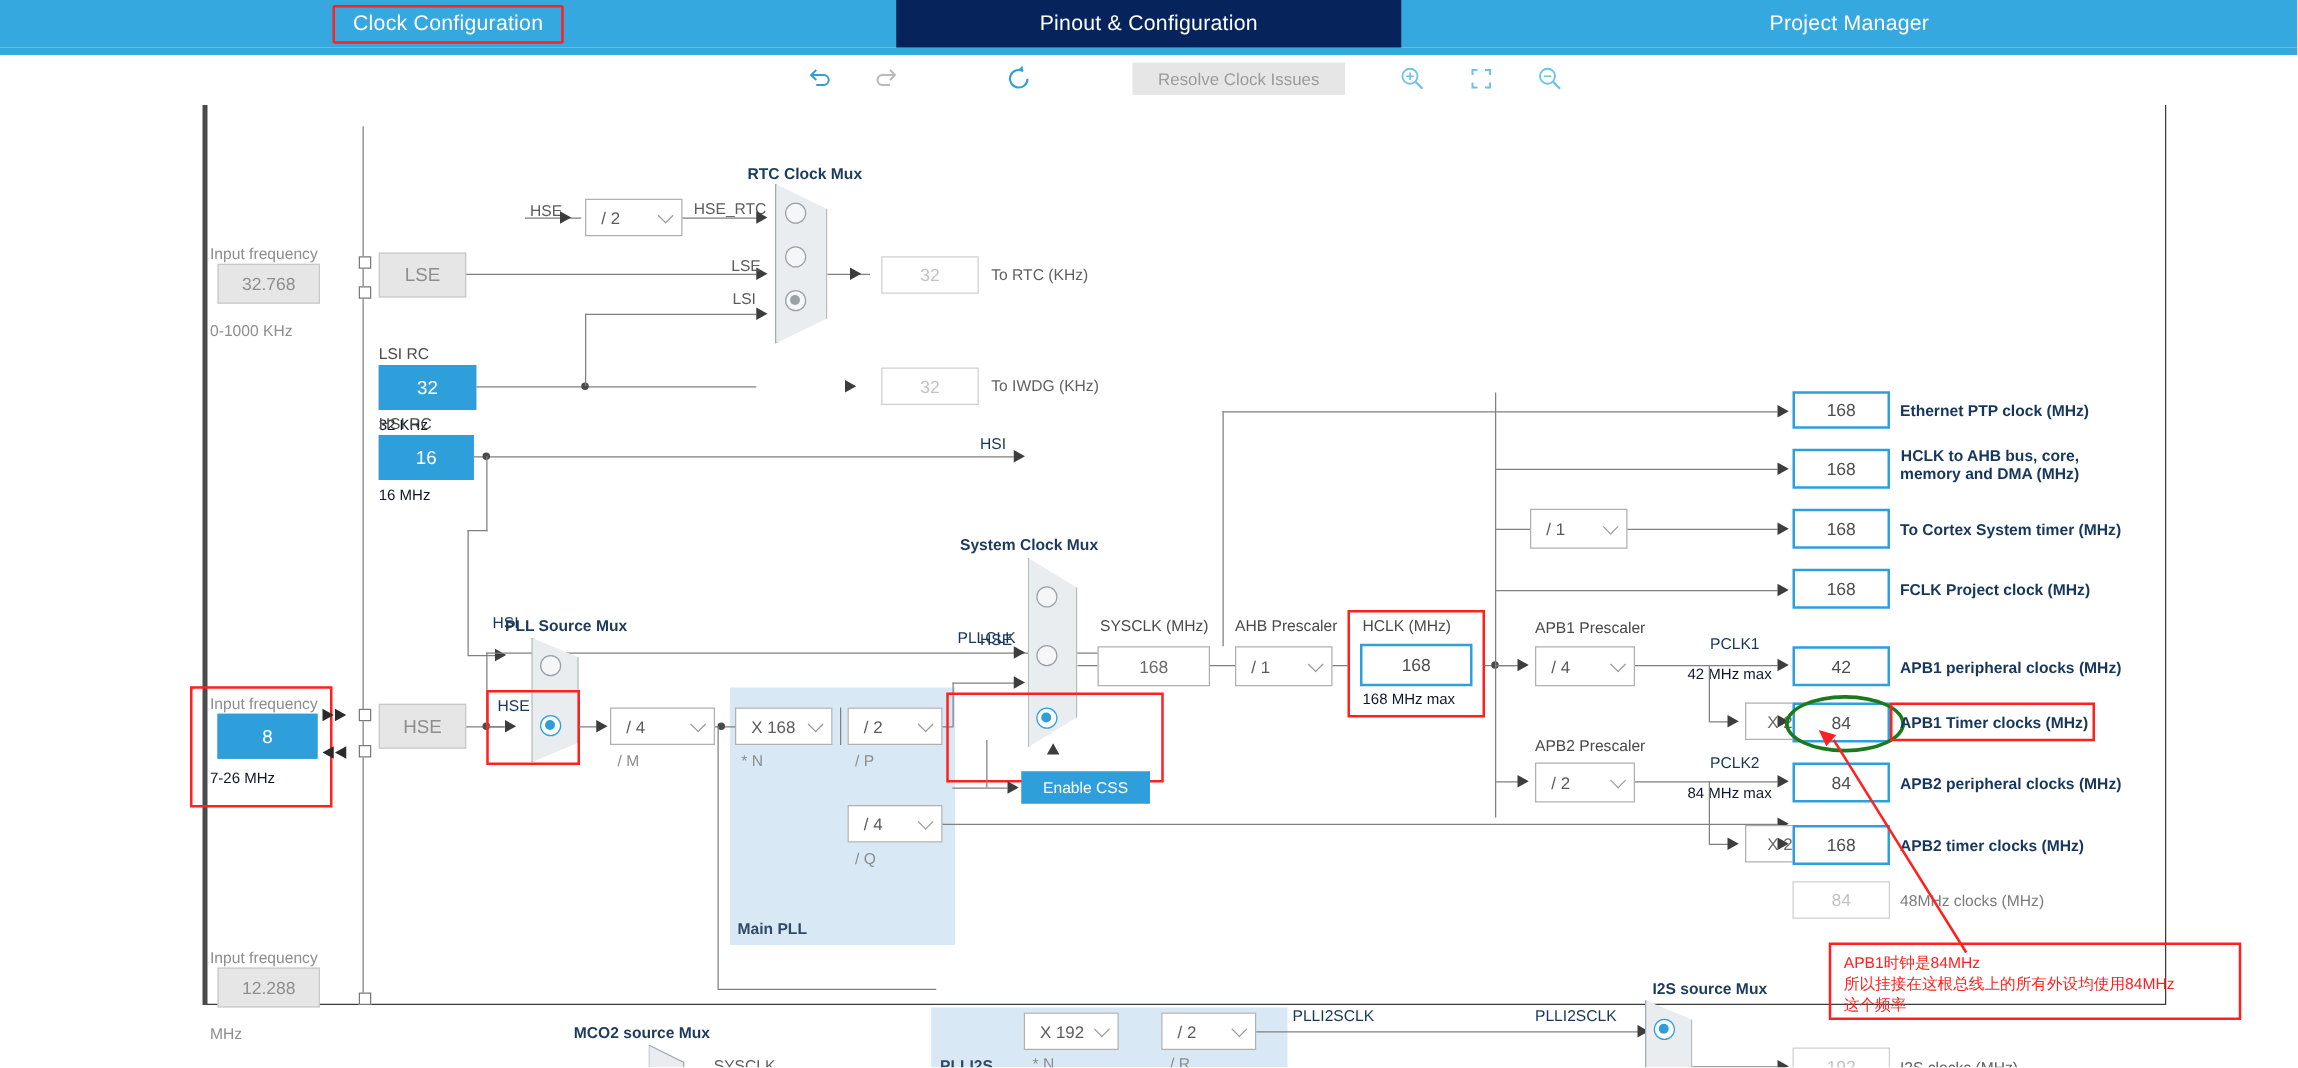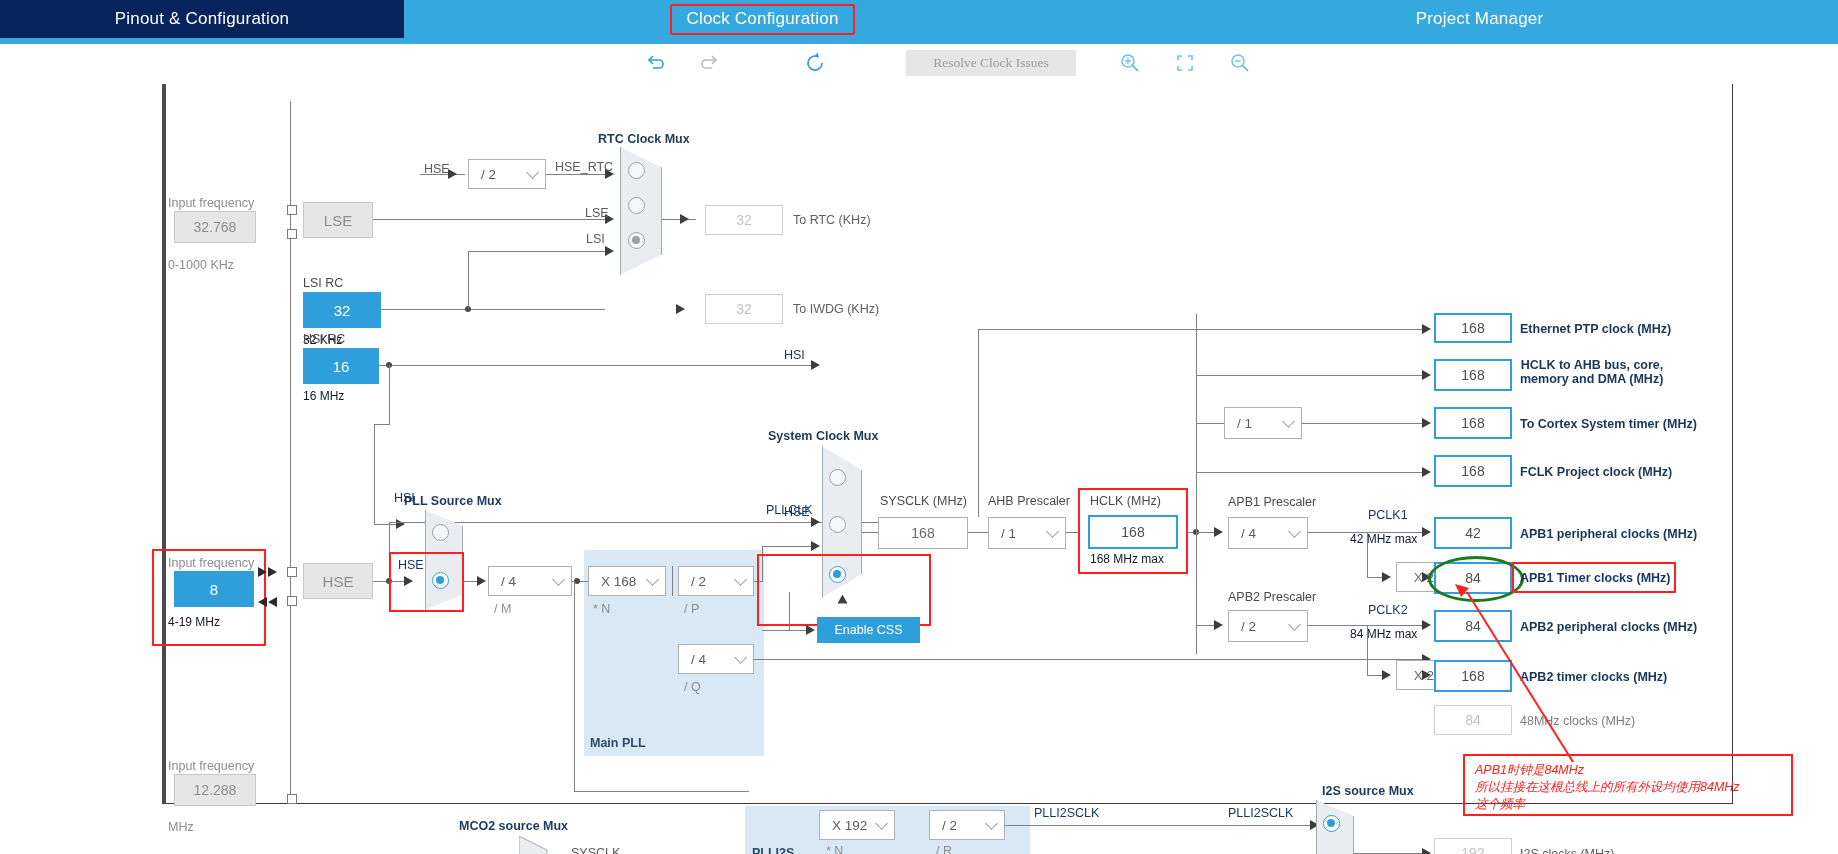--- a/index.html
+++ b/index.html
@@ -61,21 +61,21 @@
   #btn-resolve {
     position: absolute;
     left: 906px; top: 6px;
     width: 170px; height: 26px;
     background: #e6e6e6;
     color: #9b9b9b;
     font-size: 13.5px;
     display: flex; align-items: center; justify-content: center;
     border: none;
     cursor: default;
-    font-family: Liberation Serif, serif;
+    font-family: Liberation Sans, sans-serif;
   }
 
   
   #canvas {
     position: absolute;
     left: 0; top: 84px;
     width: 1838px; height: 770px;
     background: #ffffff;
     overflow: hidden;
   }
@@ -267,25 +267,25 @@
     border: none;
     font-family: "Liberation Sans", sans-serif;
   }
 
   .clickthru { pointer-events: none; }
 </style>
 </head>
 <body>
 
 <div id="tabbar">
+  <div class="tab sel-box">
+    <span class="tab-inner">Clock Configuration</span>
+  </div>
   <div class="tab dark">
     <span class="tab-inner">Pinout &amp; Configuration</span>
-  </div>
-  <div class="tab sel-box">
-    <span class="tab-inner">Clock Configuration</span>
   </div>
   <div class="tab">
     <span class="tab-inner">Project Manager</span>
   </div>
 </div>
 <div id="tabstrip-bottom"></div>
 
 <div id="toolbar">
   <div class="tb-icon" style="left:640px;">
     <svg width="22" height="22" viewBox="0 0 22 22">
@@ -395,21 +395,21 @@
 
   <div class="wire v clickthru" style="left:389px; top:281px; height:60px;"></div>
   <div class="wire h clickthru" style="left:374px; top:340px; width:16px;"></div>
   <div class="wire v clickthru" style="left:374px; top:340px; height:100px;"></div>
   <div class="wire h clickthru" style="left:374px; top:440px; width:24px;"></div>
   <div class="arrow clickthru" style="left:396px; top:435px;"></div>
 
   <div class="redrect" style="left:152px; top:465px; width:114px; height:97px;"></div>
   <div class="lbl grey" style="left:168px; top:472px;">Input frequency</div>
   <div class="vbox bluefill" style="left:174px; top:487px; width:80px; height:36px; font-size:15px;">8</div>
-  <div class="lbl blue" style="left:168px; top:531px;">4-19 MHz</div>
+  <div class="lbl blue" style="left:168px; top:531px;">7-26 MHz</div>
 
   <div class="pinsq clickthru" style="left:287px; top:483px;"></div>
   <div class="pinsq clickthru" style="left:287px; top:512px;"></div>
   <div class="arrow clickthru" style="left:268px; top:483px; border-left-color:#2b2b2b;"></div>
   <div class="arrow clickthru" style="left:258px; top:483px; border-left-color:#2b2b2b;"></div>
   <div class="arrow clickthru" style="left:268px; top:513px; border-left:0; border-right:9px solid #2b2b2b;"></div>
   <div class="arrow clickthru" style="left:258px; top:513px; border-left:0; border-right:9px solid #2b2b2b;"></div>
 
   <div class="vbox greybox" style="left:303px; top:479px; width:70px; height:36px; font-size:15px;">HSE</div>
   <div class="wire h clickthru" style="left:373px; top:497px; width:30px;"></div>
@@ -636,17 +636,17 @@
   <div class="lbl dark" style="left:459px; top:735px;">MCO2 source Mux</div>
   <div class="lbl sig" style="left:571px; top:762px;">SYSCLK</div>
   <svg style="position:absolute; left:519px; top:752px;" width="40" height="60" class="clickthru">
     <polygon points="0,0 28,14 28,60 0,60" fill="#e9edf0" stroke="#a3abb1" stroke-width="1"></polygon>
   </svg>
 
   <svg style="position:absolute; left:1455px; top:500px;" width="130" height="180" class="clickthru">
     <line x1="118" y1="178" x2="12" y2="8" stroke="#ff2020" stroke-width="2"></line>
     <polygon points="0,0 14,4 6,13" fill="#ff2020"></polygon>
   </svg>
-  <div id="cn-note" style="left:1463px; top:670px; width:330px; height:62px;font-style:italic;">APB1时钟是84MHz
+  <div id="cn-note" style="left:1463px; top:670px; width:330px; height:62px;">APB1时钟是84MHz
 所以挂接在这根总线上的所有外设均使用84MHz
 这个频率</div>
 
 </div>
 
 </body></html>

